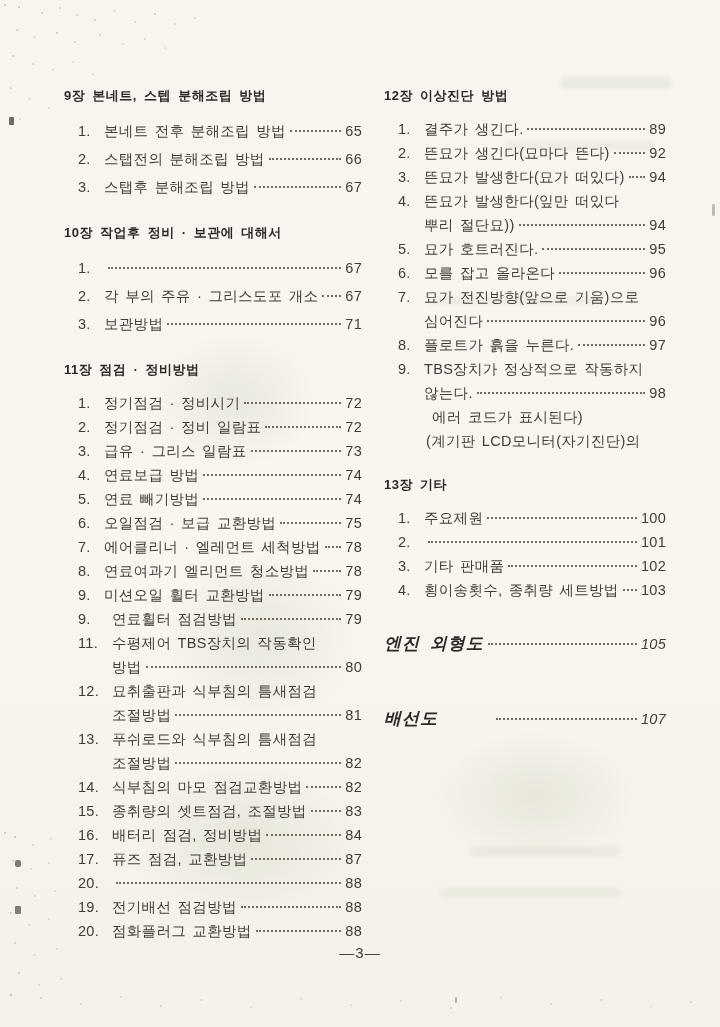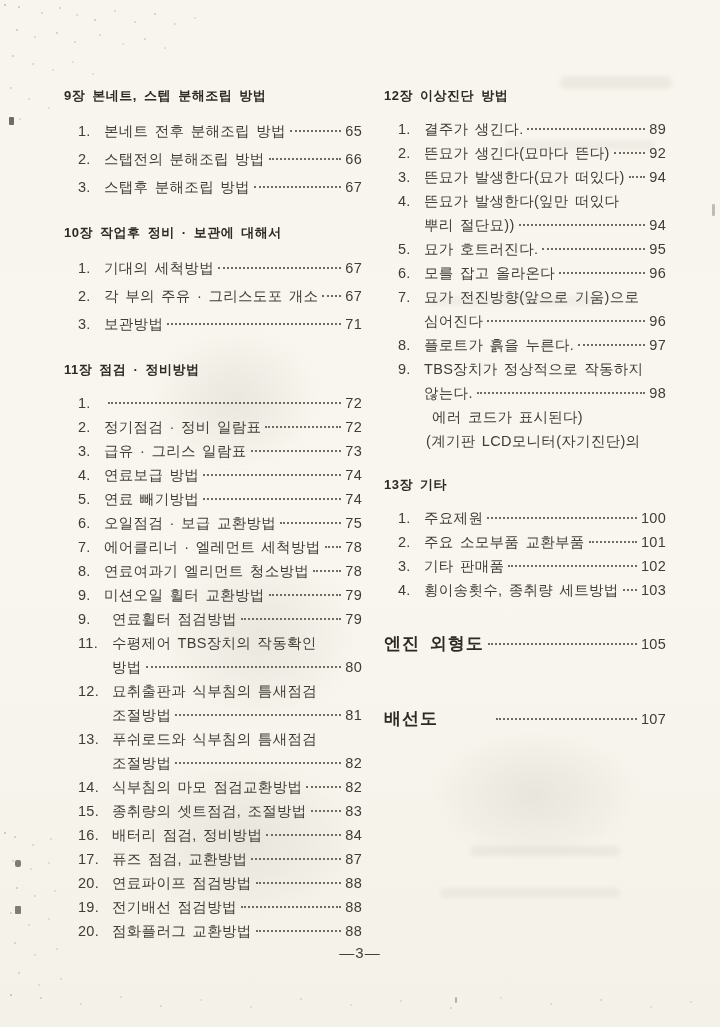--- a/index.html
+++ b/index.html
@@ -26,21 +26,21 @@
   .num{width:26px;flex-shrink:0;}
   .num.wide{width:34px;}
   .txt{white-space:nowrap;}
   .lead{
     flex:1;min-width:14px;border-bottom:2px dotted #6f6b61;
     margin:0 4px;transform:translateY(-4px);
   }
   .pg{text-align:center;flex-shrink:0;}
   .note .txt{padding-left:2px;}
   .note2 .txt{padding-left:8px;}
-  .standalone{padding-left:0;margin-top:30px;}
+  .standalone{padding-left:0;margin-top:30px;font-style:italic;}
   .standalone .stitle{font-size:17px;font-weight:bold;color:#2d2a25;letter-spacing:1px;word-spacing:4px;}
   .standalone .pg{font-weight:normal;}
   .standalone.wiring{margin-top:52px;}
   .standalone.wiring .lead{margin-left:58px;}
   #page-number{
     position:absolute;top:944px;left:0;width:720px;text-align:center;
     font-size:15px;color:#44413a;letter-spacing:1px;
   }
   
   .artifact{position:absolute;pointer-events:none;}
@@ -128,21 +128,20 @@
       <span class="txt">스탭후 분해조립 방법</span>
       <span class="lead"></span>
       <span class="pg">67</span>
     </div>
   </div>
 
   <div class="section lh28">
     <h2 class="sec-title">10장 작업후 정비 · 보관에 대해서</h2>
     <div class="row">
       <span class="num">1.</span>
-      <span class="txt">기대의 세척방법</span>
       <span class="lead"></span>
       <span class="pg">67</span>
     </div>
     <div class="row">
       <span class="num">2.</span>
       <span class="txt">각 부의 주유 · 그리스도포 개소</span>
       <span class="lead"></span>
       <span class="pg">67</span>
     </div>
     <div class="row">
@@ -150,20 +149,21 @@
       <span class="txt">보관방법</span>
       <span class="lead"></span>
       <span class="pg">71</span>
     </div>
   </div>
 
   <div class="section lh24">
     <h2 class="sec-title">11장 점검 · 정비방법</h2>
     <div class="row">
       <span class="num">1.</span>
+      <span class="txt">정기점검 · 정비시기</span>
       <span class="lead"></span>
       <span class="pg">72</span>
     </div>
     <div class="row">
       <span class="num">2.</span>
       <span class="txt">정기점검 · 정비 일람표</span>
       <span class="lead"></span>
       <span class="pg">72</span>
     </div>
     <div class="row">
@@ -263,21 +263,20 @@
       <span class="pg">84</span>
     </div>
     <div class="row">
       <span class="num wide">17.</span>
       <span class="txt">퓨즈 점검, 교환방법</span>
       <span class="lead"></span>
       <span class="pg">87</span>
     </div>
     <div class="row">
       <span class="num wide">20.</span>
-      <span class="txt">연료파이프 점검방법</span>
       <span class="lead"></span>
       <span class="pg">88</span>
     </div>
     <div class="row">
       <span class="num wide">19.</span>
       <span class="txt">전기배선 점검방법</span>
       <span class="lead"></span>
       <span class="pg">88</span>
     </div>
     <div class="row">
@@ -372,21 +371,20 @@
   <div class="section lh24">
     <h2 class="sec-title">13장 기타</h2>
     <div class="row">
       <span class="num">1.</span>
       <span class="txt">주요제원</span>
       <span class="lead"></span>
       <span class="pg">100</span>
     </div>
     <div class="row">
       <span class="num">2.</span>
-      <span class="txt">주요 소모부품 교환부품</span>
       <span class="lead"></span>
       <span class="pg">101</span>
     </div>
     <div class="row">
       <span class="num">3.</span>
       <span class="txt">기타 판매품</span>
       <span class="lead"></span>
       <span class="pg">102</span>
     </div>
     <div class="row">

